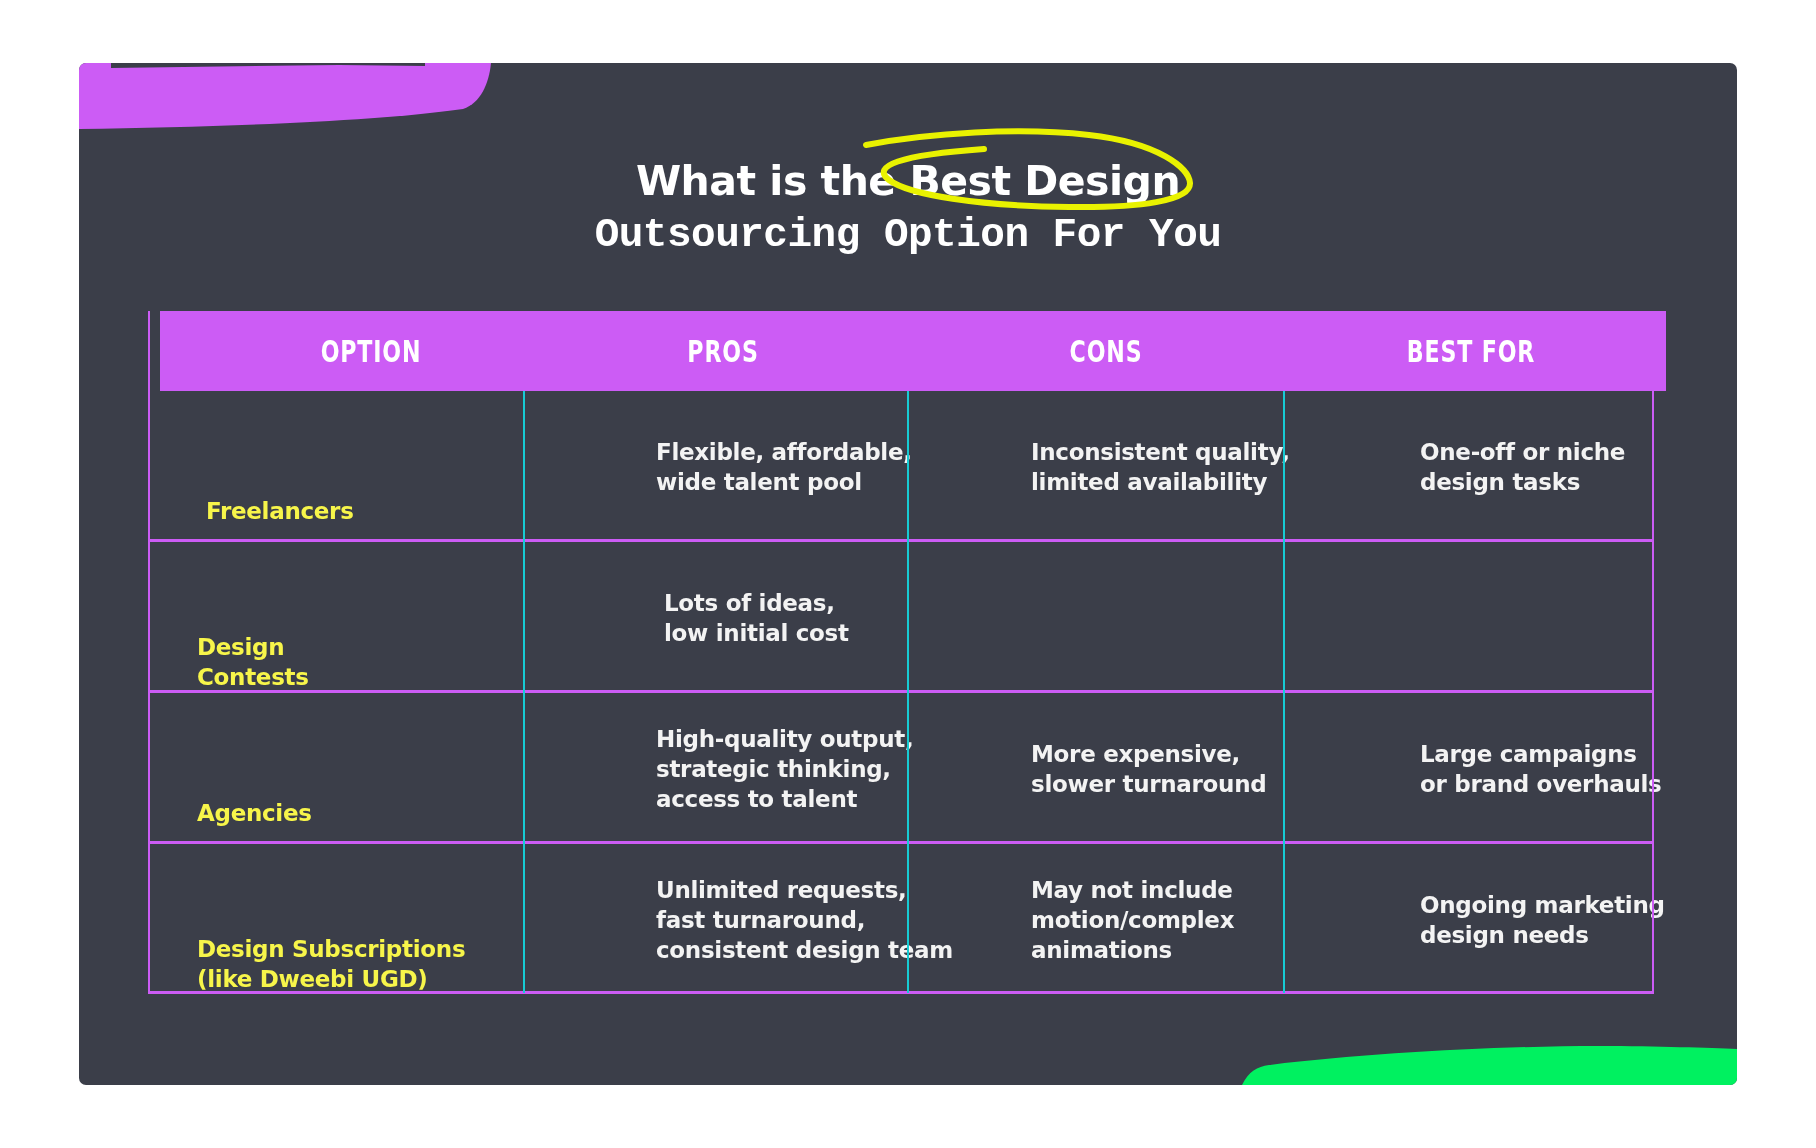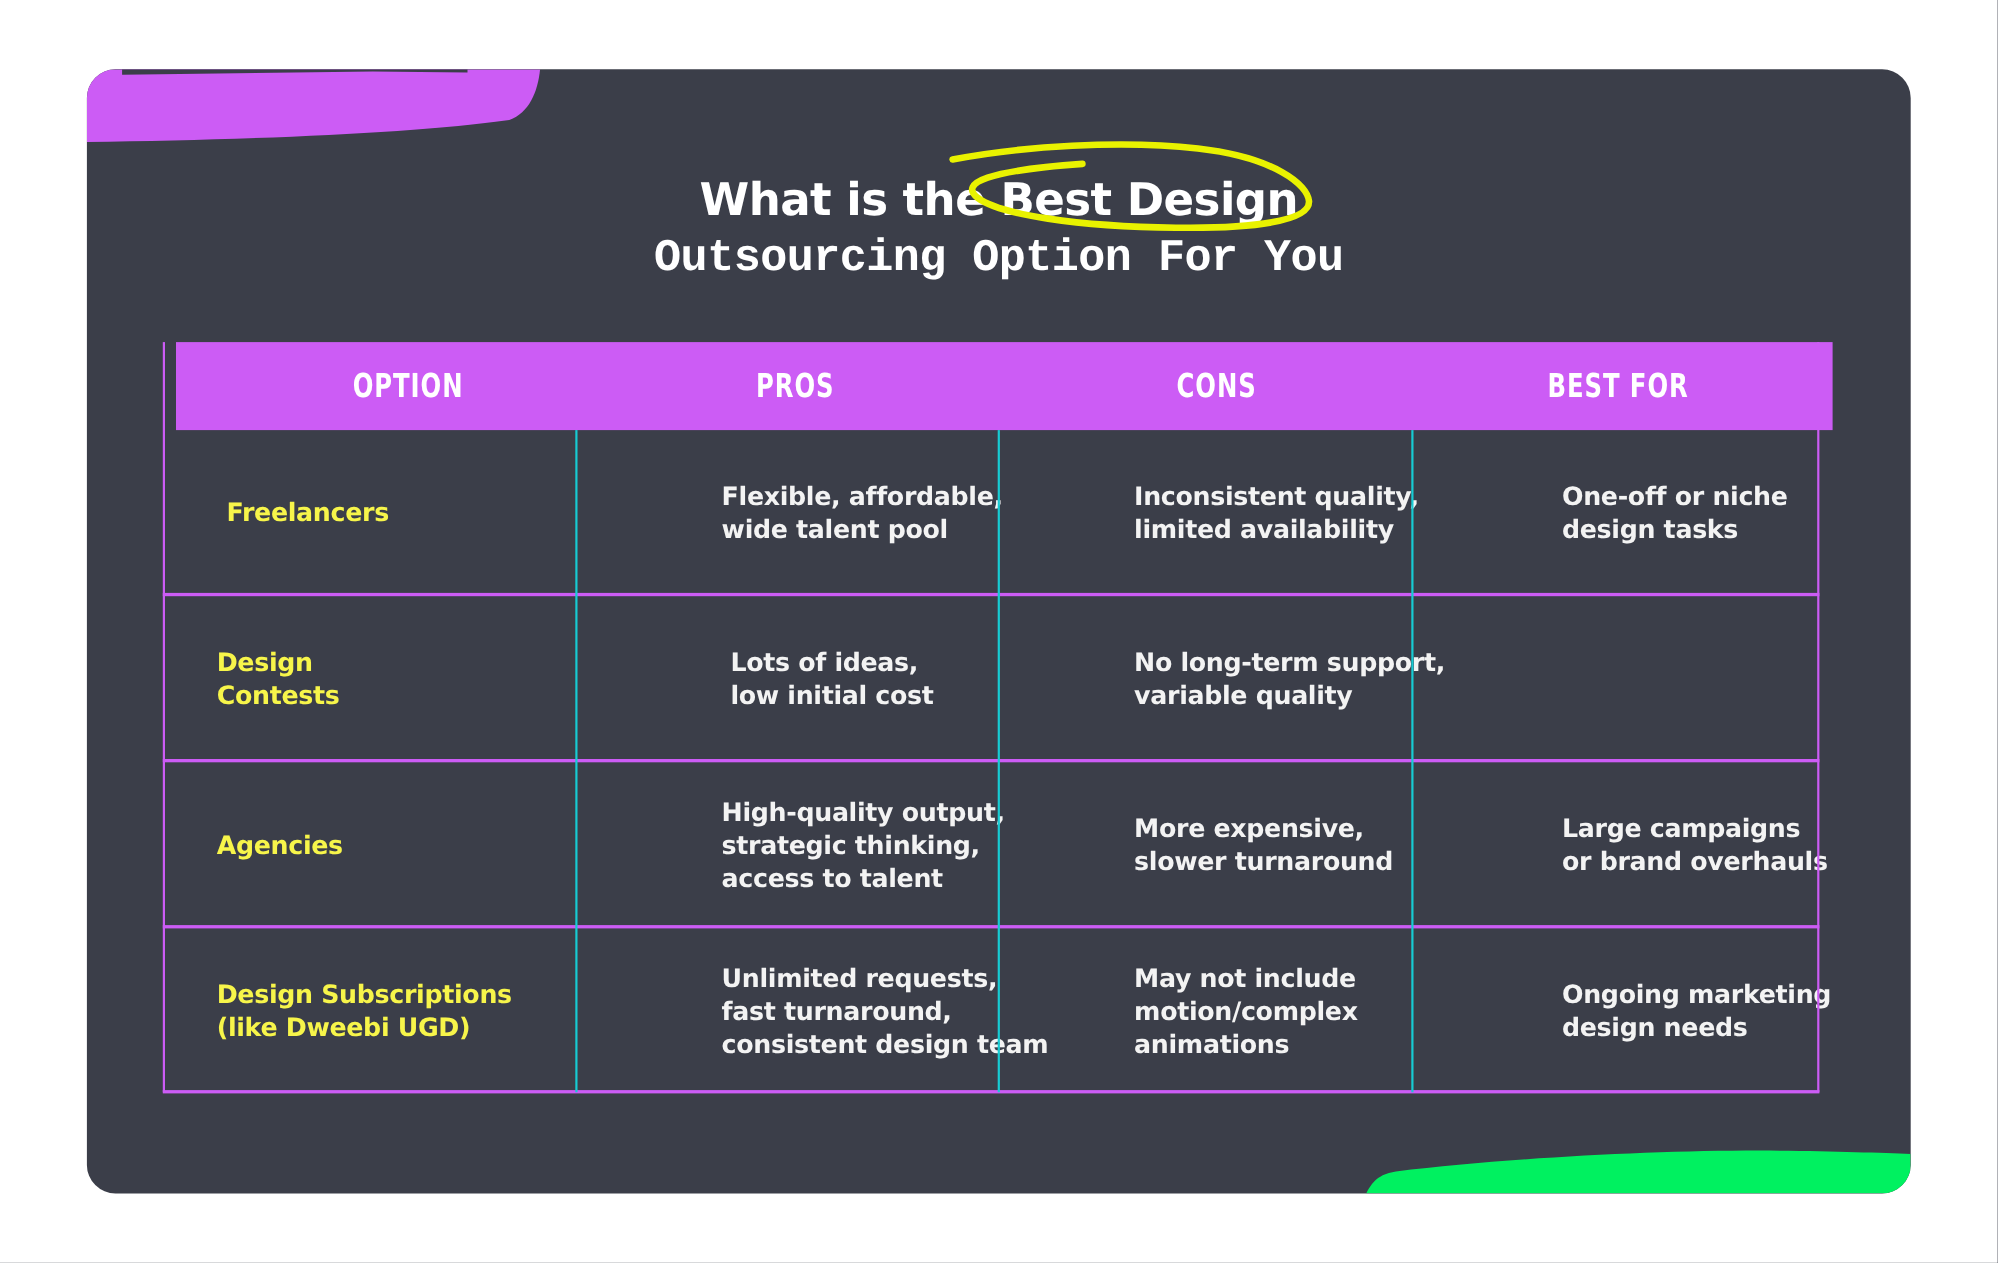--- a/index.html
+++ b/index.html
@@ -3,21 +3,21 @@
 <meta charset="utf-8">
 <style>
   html, body { margin: 0; padding: 0; }
   body {
     width: 1816px; height: 1148px; background: #ffffff;
     position: relative; overflow: hidden;
     font-family: "DejaVu Sans", "Liberation Sans", sans-serif;
   }
   .card {
     position: absolute; left: 79px; top: 63px; width: 1658px; height: 1022px;
-    background: #3B3E49; border-radius: 26px; overflow: hidden;
+    background: #3B3E49; border-radius: 7px; overflow: hidden;
   }
   .blob { position: absolute; left: 0; top: 0; }
   .title {
     position: absolute; left: 0; width: 100%; text-align: center;
     color: #ffffff; font-weight: bold; font-size: 41px; letter-spacing: -0.5px;
     line-height: 54px; margin: 0;
   }
   .title .l1 { position: absolute; top: 91px; left: 0; width: 100%; }
   .title .l2 { position: absolute; top: 145px; left: 0; width: 100%; font-family: Liberation Mono, monospace; }
   .circle-mark { position: absolute; left: 0; top: 0; pointer-events: none; }
@@ -46,21 +46,21 @@
   .hline { position: absolute; left: 0; width: 1506px; height: 3px; background: #CC5CF5; }
   .vline { position: absolute; top: 80px; width: 2px; height: 602px; background: #17CBD3; }
   .border-l, .border-r { position: absolute; top: 0; width: 2px; height: 682px; background: #CC5CF5; }
   .border-l { left: 0; } .border-r { right: 0; }
   .cell {
     position: absolute; top: 0; height: 151px;
     display: flex; flex-direction: column; justify-content: center;
     font-weight: bold; font-size: 23px; line-height: 30px; letter-spacing: -0.3px;
     color: #F3F3F3;
   }
-  .cell.opt { color: #F7F54A; }
+  .cell.opt { color: #F7F54A; margin-top: 44px; }
   .cell span { display: block; white-space: nowrap; }
 </style>
 </head>
 <body>
 
 <div class="card">
 
   <svg class="blob" width="420" height="70" viewBox="0 0 420 70">
     <path d="M0,0 L412,0 C410,20 402,40 384,46 C300,58 150,64 0,66 Z" fill="#CC5CF5"></path>
     <path d="M32,0 L346,0 L346,3 L260,2 L32,5 Z" fill="#3B3E49"></path>
@@ -109,24 +109,20 @@
 
       <div class="row" style="top:151px">
         <div class="cell opt" style="left:49px">
             <span>Design</span>
             <span>Contests</span>
           </div>
         <div class="cell" style="left:516px">
             <span>Lots of ideas,</span>
             <span>low initial cost</span>
           </div>
-        <div class="cell" style="left:883px">
-            <span>No long-term support,</span>
-            <span>variable quality</span>
-          </div>
       </div>
 
       <div class="row" style="top:302px">
         <div class="cell opt" style="left:49px">
             <span>Agencies</span>
           </div>
         <div class="cell" style="left:508px">
             <span>High-quality output,</span>
             <span>strategic thinking,</span>
             <span>access to talent</span>

